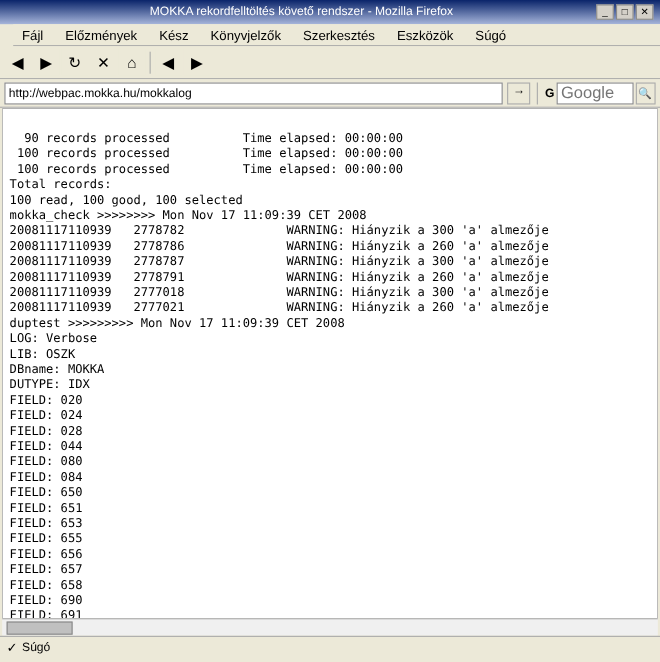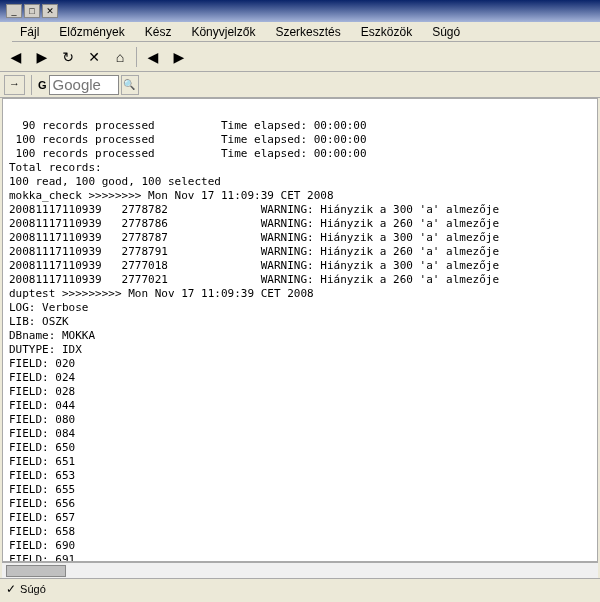--- a/index.html
+++ b/index.html
@@ -208,20 +208,21 @@
     }
     .status-icon {
       margin-right: 4px;
       font-size: 12px;
     }
   </style>
 </head>
 <body>
 
 <div class="title-bar">
+  <div class="title-bar-title">MOKKA rekordfelltöltés követő rendszer - Mozilla Firefox</div>
   <div class="title-bar-buttons">
     <div class="title-btn">_</div>
     <div class="title-btn">□</div>
     <div class="title-btn">✕</div>
   </div>
 </div>
 
 <div class="menu-bar">
   <span class="menu-item">Fájl</span>
   <span class="menu-item">Előzmények</span>
@@ -237,20 +238,21 @@
   <div class="toolbar-btn">▶</div>
   <div class="toolbar-btn">↻</div>
   <div class="toolbar-btn">✕</div>
   <div class="toolbar-btn">⌂</div>
   <div class="toolbar-sep"></div>
   <div class="toolbar-btn">◀</div>
   <div class="toolbar-btn">▶</div>
 </div>
 
 <div class="address-bar">
+  <input class="address-input" type="text" value="http://webpac.mokka.hu/mokkalog" style="">
   <div class="address-go">→</div>
   <div class="toolbar-sep"></div>
   <div class="google-box">
     <span class="google-label">G</span>
     <input class="google-input" type="text" placeholder="Google" style="">
     <div class="search-icon-btn">🔍</div>
   </div>
 </div>
 
 <div class="content-wrapper">

